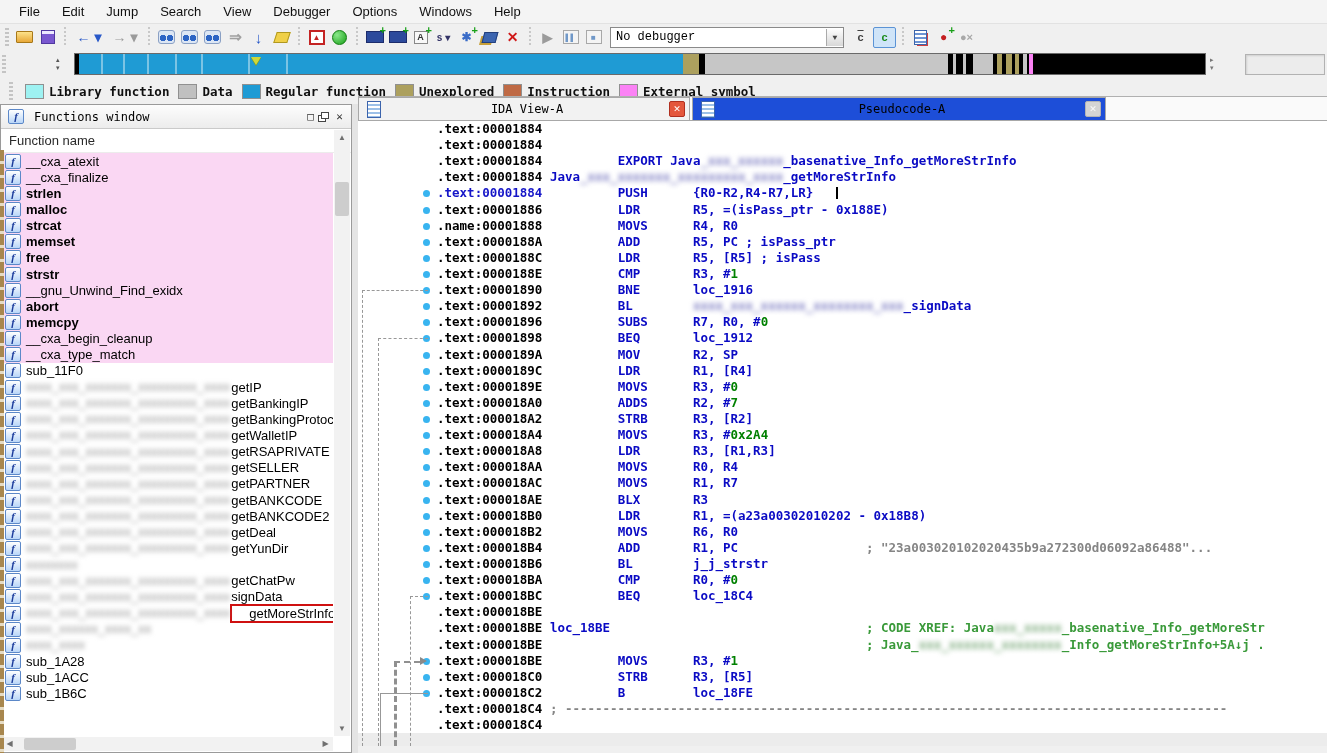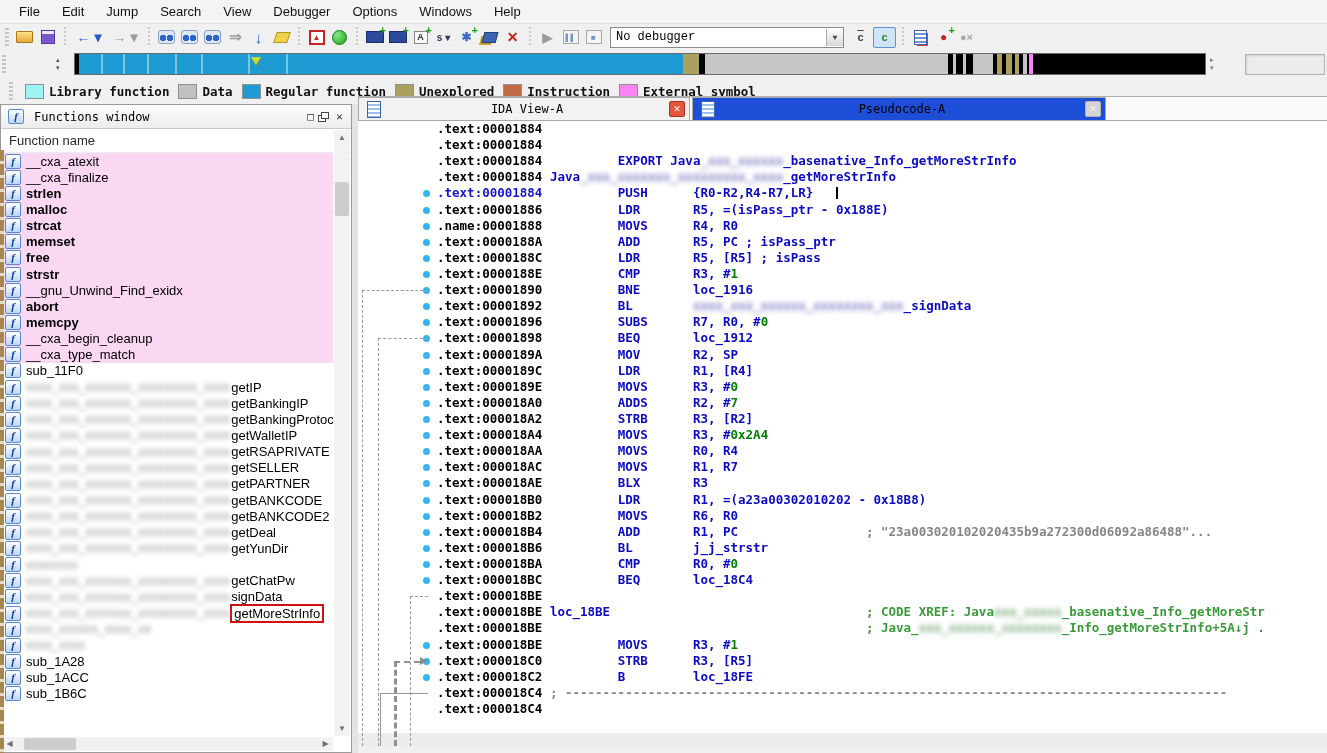--- a/index.html
+++ b/index.html
@@ -70,21 +70,21 @@
   .wb-restore::before{content:"";position:absolute;left:0;bottom:0;width:6px;height:5px;border:1px solid #444;background:#fff}
   .wb-restore::after{content:"";position:absolute;right:0;top:0;width:6px;height:5px;border:1px solid #444;background:#fff}
   .fw-colhead{height:24px;border-bottom:1px solid #ececec;font-size:13px;color:#2a2a2a;padding:4px 0 0 8px;box-sizing:border-box;background:#fff}
   .fw-list{position:absolute;left:1px;top:48px;right:18px;bottom:16px;overflow:hidden;background:#fff}
   .frow{height:16.15px;display:flex;align-items:center;white-space:nowrap;font-size:13px}
   .frow.lib{background:#fad7f3}
   .fico{width:14px;height:13px;min-width:14px;background:linear-gradient(180deg,#ffffff,#b9d6f8);border:1px solid #5c88c8;border-radius:2px;color:#1c3c9c;font:italic bold 11px/12px "Liberation Serif",serif;text-align:center;margin:0 5px 0 3px}
   .fico::before{content:"f"}
   .fname{color:#000}
   .fname.bold{font-weight:bold}
-  .fname.selbox{border:2px solid #cf1010;padding:0 2px;margin-left:-1px}
+  .fname.selbox{border:2px solid #cf1010;padding:0 17px;margin-left:-1px}
   .fblur{filter:blur(2.4px);color:#8c8c8c;font-size:12px;margin-right:1px;letter-spacing:.5px}
   .fw-vsb{position:absolute;right:1px;top:25px;bottom:16px;width:16px;background:#f2f2f2}
   .fw-vsb .sbtn{position:absolute;left:0;width:16px;height:15px;font-size:8px;color:#707070;text-align:center;line-height:15px}
   .fw-vsb .up{top:0}.fw-vsb .dn{bottom:0}
   .fw-vsb .thumb{position:absolute;left:1px;top:52px;width:14px;height:34px;background:#cdcdcd;border-radius:2px}
   .fw-hsb{position:absolute;left:1px;right:18px;bottom:1px;height:14px;background:#f2f2f2}
   .fw-hsb .sbtn{position:absolute;top:0;width:15px;height:14px;font-size:8px;color:#707070;text-align:center;line-height:14px}
   .fw-hsb .lf{left:0}.fw-hsb .rt{right:0}
   .fw-hsb .thumb{position:absolute;left:22px;top:1px;width:52px;height:12px;background:#cdcdcd;border-radius:2px}
   .edge{position:absolute;left:0;top:150px;width:4px;height:603px;background:repeating-linear-gradient(180deg,#a8874e 0 11px,#e6dcc4 11px 14px);z-index:6}
@@ -470,20 +470,21 @@
         <div class="dl" data-name="disassembly-line"><span class="dot" data-name="instruction-dot-icon"></span><span class="daddr" data-name="address">.text:00001890</span><span class="sk" data-name="code-segment">          </span><span class="sa" data-name="code-segment">BNE       </span><span class="sa" data-name="code-segment">loc_1916</span></div>
         <div class="dl" data-name="disassembly-line"><span class="dot" data-name="instruction-dot-icon"></span><span class="daddr" data-name="address">.text:00001892</span><span class="sk" data-name="code-segment">          </span><span class="sa" data-name="code-segment">BL        </span><span class="sb" data-name="redacted-code-text">xxxx_xxx_xxxxxx_xxxxxxxx_xxx</span><span class="sa" data-name="code-segment">_signData</span></div>
         <div class="dl" data-name="disassembly-line"><span class="dot" data-name="instruction-dot-icon"></span><span class="daddr" data-name="address">.text:00001896</span><span class="sk" data-name="code-segment">          </span><span class="sa" data-name="code-segment">SUBS      </span><span class="sa" data-name="code-segment">R7, R0, #</span><span class="sg" data-name="code-segment">0</span></div>
         <div class="dl" data-name="disassembly-line"><span class="dot" data-name="instruction-dot-icon"></span><span class="daddr" data-name="address">.text:00001898</span><span class="sk" data-name="code-segment">          </span><span class="sa" data-name="code-segment">BEQ       </span><span class="sa" data-name="code-segment">loc_1912</span></div>
         <div class="dl" data-name="disassembly-line"><span class="dot" data-name="instruction-dot-icon"></span><span class="daddr" data-name="address">.text:0000189A</span><span class="sk" data-name="code-segment">          </span><span class="sa" data-name="code-segment">MOV       </span><span class="sa" data-name="code-segment">R2, SP</span></div>
         <div class="dl" data-name="disassembly-line"><span class="dot" data-name="instruction-dot-icon"></span><span class="daddr" data-name="address">.text:0000189C</span><span class="sk" data-name="code-segment">          </span><span class="sa" data-name="code-segment">LDR       </span><span class="sa" data-name="code-segment">R1, [R4]</span></div>
         <div class="dl" data-name="disassembly-line"><span class="dot" data-name="instruction-dot-icon"></span><span class="daddr" data-name="address">.text:0000189E</span><span class="sk" data-name="code-segment">          </span><span class="sa" data-name="code-segment">MOVS      </span><span class="sa" data-name="code-segment">R3, #</span><span class="sg" data-name="code-segment">0</span></div>
         <div class="dl" data-name="disassembly-line"><span class="dot" data-name="instruction-dot-icon"></span><span class="daddr" data-name="address">.text:000018A0</span><span class="sk" data-name="code-segment">          </span><span class="sa" data-name="code-segment">ADDS      </span><span class="sa" data-name="code-segment">R2, #</span><span class="sg" data-name="code-segment">7</span></div>
         <div class="dl" data-name="disassembly-line"><span class="dot" data-name="instruction-dot-icon"></span><span class="daddr" data-name="address">.text:000018A2</span><span class="sk" data-name="code-segment">          </span><span class="sa" data-name="code-segment">STRB      </span><span class="sa" data-name="code-segment">R3, [R2]</span></div>
         <div class="dl" data-name="disassembly-line"><span class="dot" data-name="instruction-dot-icon"></span><span class="daddr" data-name="address">.text:000018A4</span><span class="sk" data-name="code-segment">          </span><span class="sa" data-name="code-segment">MOVS      </span><span class="sa" data-name="code-segment">R3, #</span><span class="sg" data-name="code-segment">0x2A4</span></div>
+        <div class="dl" data-name="disassembly-line"><span class="dot" data-name="instruction-dot-icon"></span><span class="daddr" data-name="address">.text:000018A8</span><span class="sk" data-name="code-segment">          </span><span class="sa" data-name="code-segment">LDR       </span><span class="sa" data-name="code-segment">R3, [R1,R3]</span></div>
         <div class="dl" data-name="disassembly-line"><span class="dot" data-name="instruction-dot-icon"></span><span class="daddr" data-name="address">.text:000018AA</span><span class="sk" data-name="code-segment">          </span><span class="sa" data-name="code-segment">MOVS      </span><span class="sa" data-name="code-segment">R0, R4</span></div>
         <div class="dl" data-name="disassembly-line"><span class="dot" data-name="instruction-dot-icon"></span><span class="daddr" data-name="address">.text:000018AC</span><span class="sk" data-name="code-segment">          </span><span class="sa" data-name="code-segment">MOVS      </span><span class="sa" data-name="code-segment">R1, R7</span></div>
         <div class="dl" data-name="disassembly-line"><span class="dot" data-name="instruction-dot-icon"></span><span class="daddr" data-name="address">.text:000018AE</span><span class="sk" data-name="code-segment">          </span><span class="sa" data-name="code-segment">BLX       </span><span class="sa" data-name="code-segment">R3</span></div>
         <div class="dl" data-name="disassembly-line"><span class="dot" data-name="instruction-dot-icon"></span><span class="daddr" data-name="address">.text:000018B0</span><span class="sk" data-name="code-segment">          </span><span class="sa" data-name="code-segment">LDR       </span><span class="sa" data-name="code-segment">R1, =(a23a00302010202 - 0x18B8)</span></div>
         <div class="dl" data-name="disassembly-line"><span class="dot" data-name="instruction-dot-icon"></span><span class="daddr" data-name="address">.text:000018B2</span><span class="sk" data-name="code-segment">          </span><span class="sa" data-name="code-segment">MOVS      </span><span class="sa" data-name="code-segment">R6, R0</span></div>
         <div class="dl" data-name="disassembly-line"><span class="dot" data-name="instruction-dot-icon"></span><span class="daddr" data-name="address">.text:000018B4</span><span class="sk" data-name="code-segment">          </span><span class="sa" data-name="code-segment">ADD       </span><span class="sa" data-name="code-segment">R1, PC</span><span class="sk" data-name="code-segment">                 </span><span class="sc" data-name="code-segment">; "23a003020102020435b9a272300d06092a86488"...</span></div>
         <div class="dl" data-name="disassembly-line"><span class="dot" data-name="instruction-dot-icon"></span><span class="daddr" data-name="address">.text:000018B6</span><span class="sk" data-name="code-segment">          </span><span class="sa" data-name="code-segment">BL        </span><span class="sa" data-name="code-segment">j_j_strstr</span></div>
         <div class="dl" data-name="disassembly-line"><span class="dot" data-name="instruction-dot-icon"></span><span class="daddr" data-name="address">.text:000018BA</span><span class="sk" data-name="code-segment">          </span><span class="sa" data-name="code-segment">CMP       </span><span class="sa" data-name="code-segment">R0, #</span><span class="sg" data-name="code-segment">0</span></div>
         <div class="dl" data-name="disassembly-line"><span class="dot" data-name="instruction-dot-icon"></span><span class="daddr" data-name="address">.text:000018BC</span><span class="sk" data-name="code-segment">          </span><span class="sa" data-name="code-segment">BEQ       </span><span class="sa" data-name="code-segment">loc_18C4</span></div>
         <div class="dl" data-name="disassembly-line"><span class="daddr" data-name="address">.text:000018BE</span></div>

